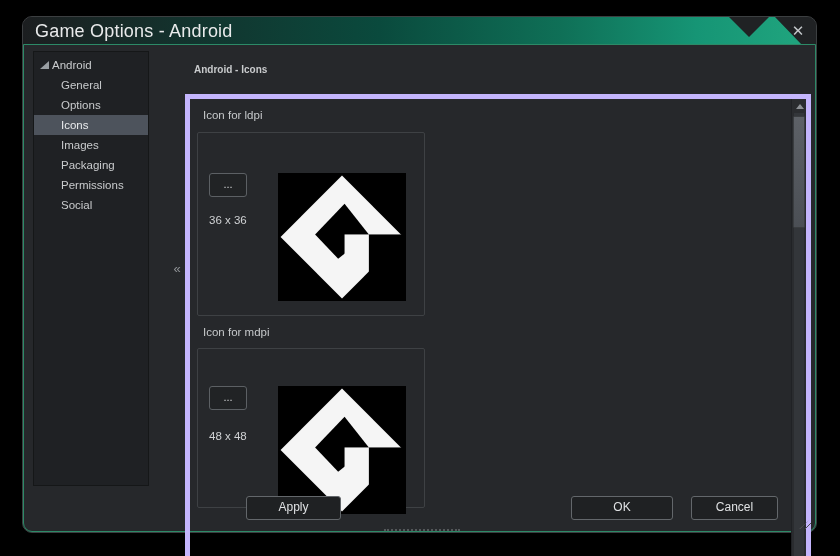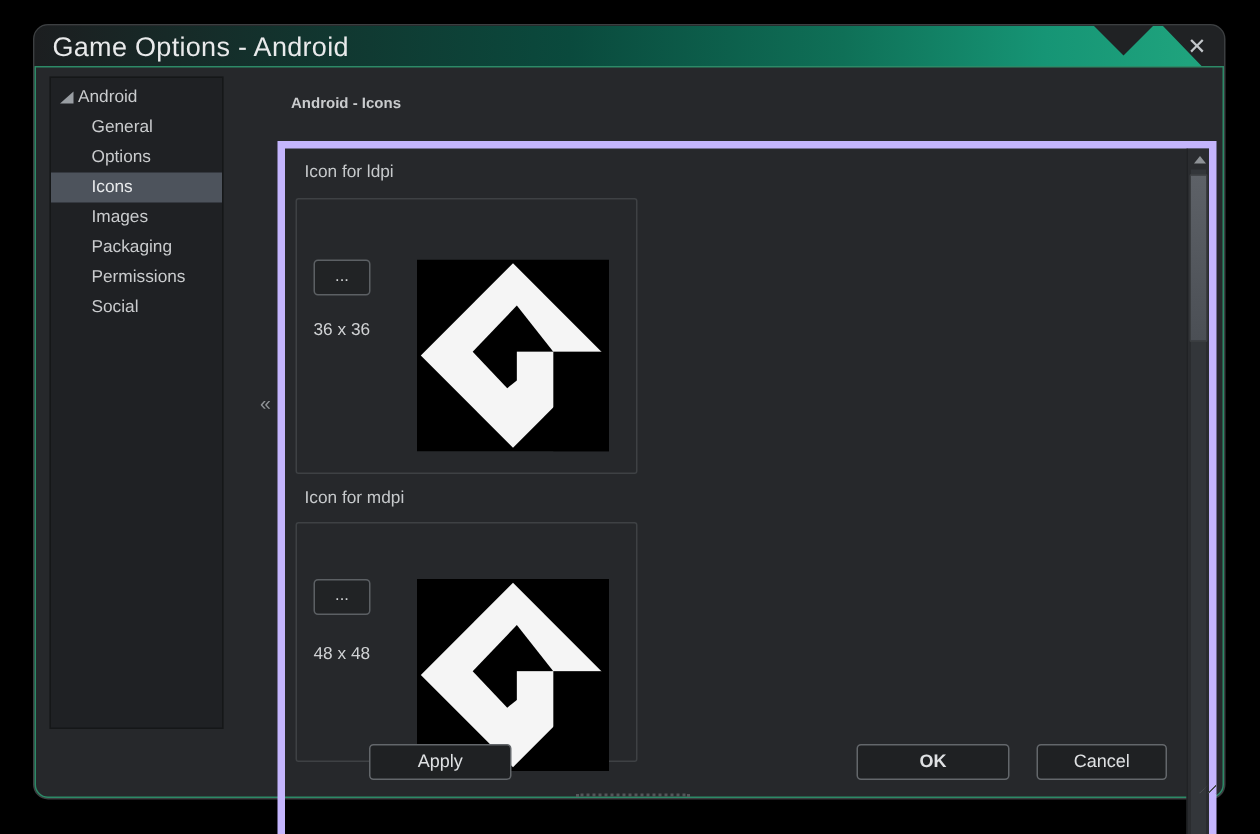--- a/index.html
+++ b/index.html
@@ -56,21 +56,21 @@
   .sb-arrow.up { top:0; } .sb-arrow.down { bottom:0; }
   .tri-up { width:0; height:0; border-left:4px solid transparent; border-right:4px solid transparent;
             border-bottom:5px solid #8e9296; }
   .tri-down { width:0; height:0; border-left:4px solid transparent; border-right:4px solid transparent;
               border-top:5px solid #8e9296; }
   
   .dlg-btn { position:absolute; top:479px; height:24px; background:#1f2123;
              border:1px solid #63676b; border-radius:3px; color:#dfe1e3; font-size:12px;
              text-align:center; line-height:21px; }
   .btn-apply { left:183px; width:95px;margin-left:40px; }
-  .btn-ok { left:548px; width:102px;font-weight:bold; }
+  .btn-ok { left:548px; width:102px; }
   .btn-cancel { left:668px; width:87px; }
   .drag-dots { position:absolute; left:361px; top:512px; width:76px; height:3px;
                border-top:2px dotted #54575a; }
   .resize-grip { position:absolute; right:5px; bottom:3px; width:12px; height:10px;
                  background:repeating-linear-gradient(135deg,transparent 0 3px,#4a4d50 3px 4px);
                  clip-path:polygon(100% 0,100% 100%,0 100%); }
 </style>
 </head>
 <body>
 

